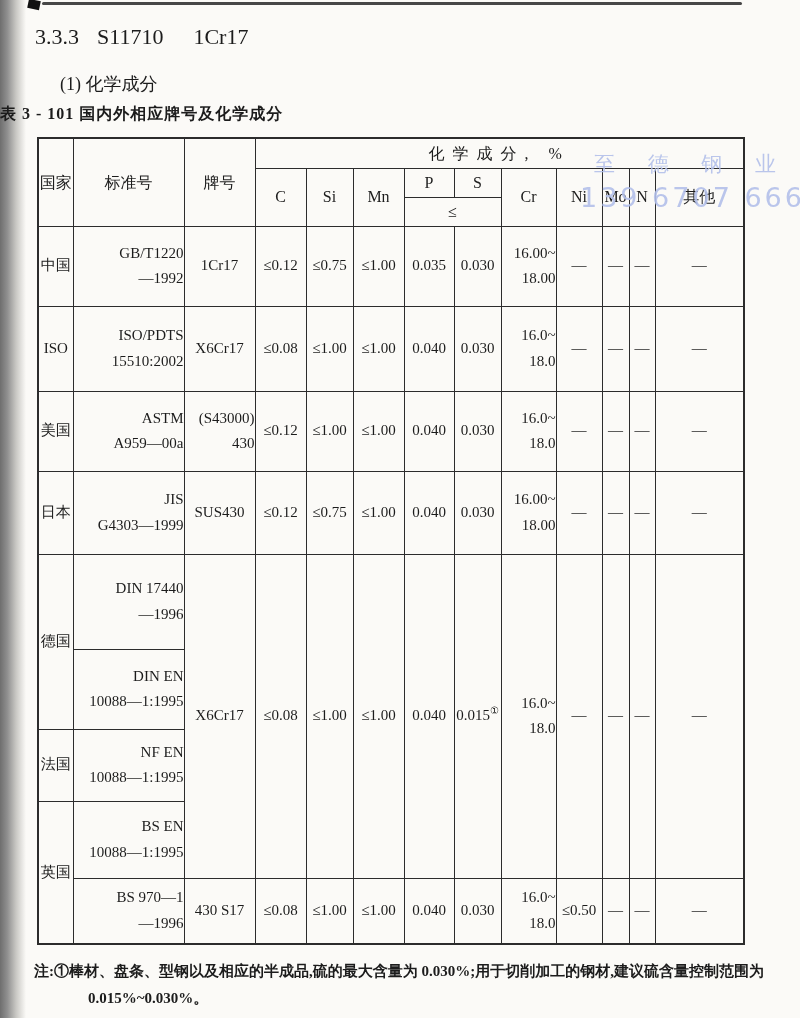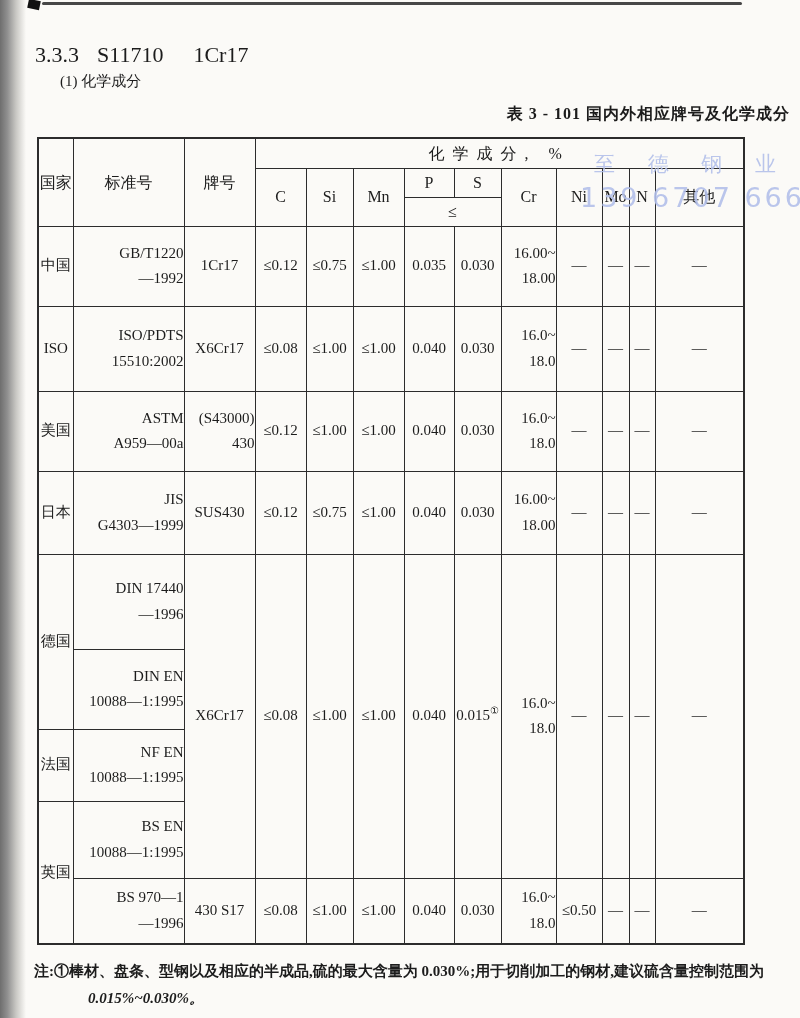--- a/index.html
+++ b/index.html
@@ -16,44 +16,44 @@
   }
   .scan-top-line{
     position:absolute;left:42px;top:2px;width:700px;height:3px;
     background:#474747;border-radius:2px;
   }
   .scan-corner-mark{
     position:absolute;left:28px;top:0px;width:12px;height:9px;
     background:#111;transform:rotate(12deg);
   }
   
-  .heading{position:absolute;left:35px;top:42px;font-size:22px;white-space:nowrap;}
+  .heading{position:absolute;left:35px;top:24px;font-size:22px;white-space:nowrap;}
   .heading .hn{margin-right:18px;}
   .heading .hc{margin-right:30px;}
-  .subheading{position:absolute;left:60px;top:72px;font-size:15px;white-space:nowrap;}
-  .caption{position:absolute;left:0;top:104px;width:790px;text-align:right;
+  .subheading{position:absolute;left:60px;top:72px;font-size:18px;white-space:nowrap;}
+  .caption{position:absolute;left:0;top:104px;width:790px;text-align:left;
     font-size:16px;font-weight:bold;letter-spacing:1px;}
   
   .watermark{position:absolute;color:var(--watermark,#b3c0ea);z-index:5;pointer-events:none;
     font-family:"DejaVu Sans","Liberation Sans",sans-serif;opacity:.9;margin-top:47px;}
   .wm1{left:594px;top:103px;font-size:21px;letter-spacing:13px;white-space:nowrap;}
   .wm2{left:580px;top:135px;font-size:27px;letter-spacing:3px;white-space:nowrap;}
   
   .tbl-wrap{position:absolute;left:37px;top:137px;}
   table{border-collapse:collapse;table-layout:fixed;width:706px;
     border:2.5px solid var(--border,#2c2c2c);}
   th,td{border:1.6px solid var(--border,#2c2c2c);text-align:center;vertical-align:middle;
     padding:0;font-weight:normal;font-size:15px;line-height:1.7;}
   th{font-size:16px;}
   .comp-title{letter-spacing:8px;}
   .ml{white-space:pre-line;text-align:right;}
   .sup{font-size:10px;vertical-align:super;line-height:1;}
   
   .footnote{position:absolute;left:34px;top:962px;font-size:15px;font-weight:bold;white-space:nowrap;text-align:right;}
-  .footnote2{position:absolute;left:88px;top:989px;font-size:15px;font-weight:bold;white-space:nowrap;font-style:italic;}
+  .footnote2{position:absolute;left:88px;top:989px;font-size:15px;font-weight:bold;white-space:nowrap;}
 </style>
 </head>
 <body>
 
 <div class="scan-left-band"></div>
 <div class="scan-top-line"></div>
 <div class="scan-corner-mark"></div>
 
 <div class="heading">
   <span class="hn">3.3.3</span><span class="hc">S11710</span><span>1Cr17</span>

